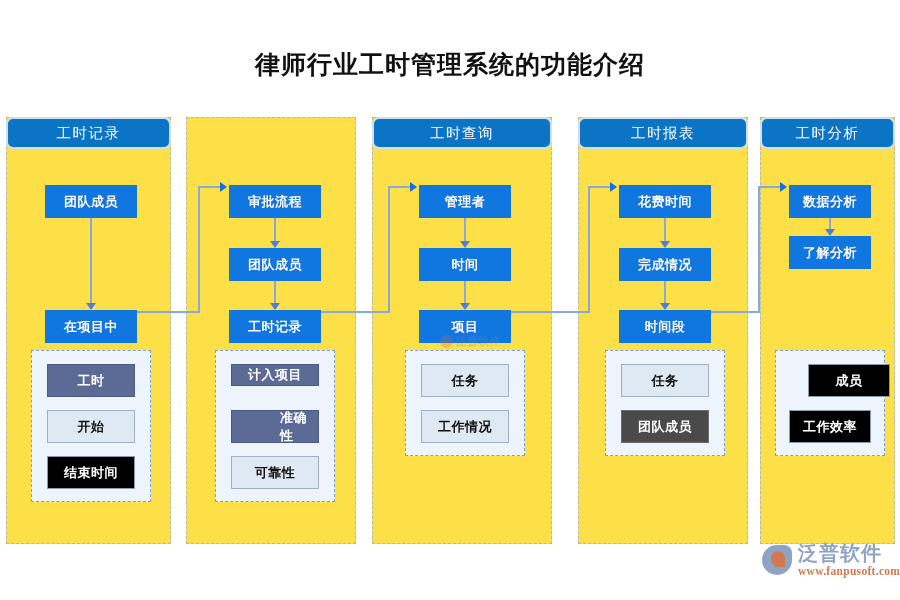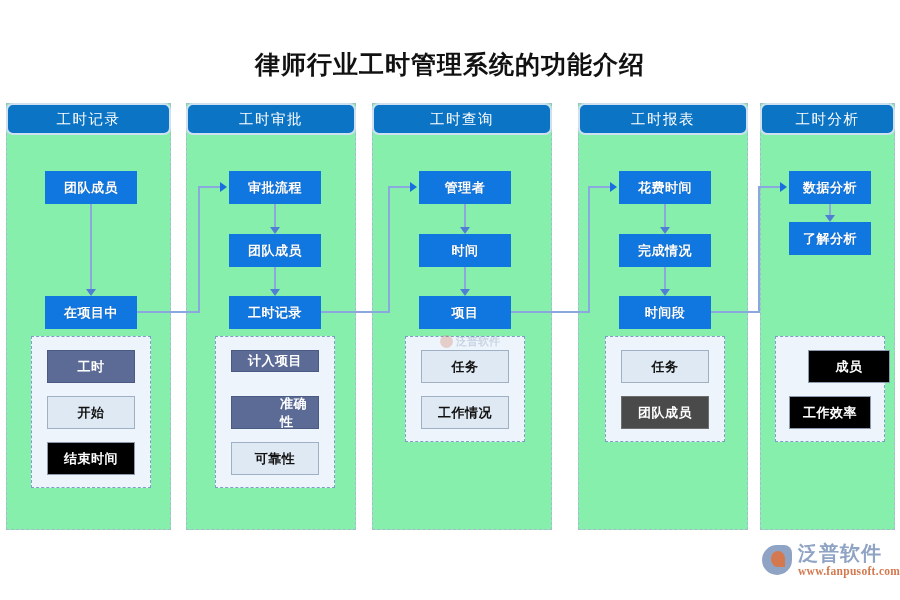--- a/index.html
+++ b/index.html
@@ -19,23 +19,23 @@
     font-family: "Liberation Serif", "DejaVu Serif", serif;
     font-size: 25px;
     font-weight: bold;
     color: #111111;
     letter-spacing: 1px;
   }
 
   
   .column {
     position: absolute;
-    top: 103px;
+    top: 117px;
     border: 1px dashed #a8b9cf;
-    background: #86efac;
+    background: #fde047;
   }
   .col-head {
     position: absolute;
     left: -1px; top: -1px;
     height: 32px;
     background: #0c74c4;
     border: 2px solid #cfe0f0;
     border-radius: 7px;
     color: #ffffff;
     font-size: 14.5px;
@@ -151,21 +151,20 @@
         <div class="nodebox" style="left: 38px; top: 67px; width: 92px; height: 33px;">团队成员</div>
         <div class="vline" style="left: 83px; top: 100px; height: 86px;"></div>
         <div class="arrow-down" style="left: 79px; top: 185px;"></div>
         <div class="nodebox" style="left: 38px; top: 192px; width: 92px; height: 33px;">在项目中</div>
         <div class="subpanel" style="left: 24px; top: 232px; width: 120px; height: 152px;"></div>
         <div class="chip slate" style="left: 40px; top: 246px; width: 88px; height: 33px;">工时</div>
         <div class="chip light" style="left: 40px; top: 292px; width: 88px; height: 33px;">开始</div>
         <div class="chip black" style="left: 40px; top: 338px; width: 88px; height: 33px;">结束时间</div>
       </div>
       <div class="column" style="left: 186px; width: 170px; height: 427px;">
-        <div class="col-head" style="width: 170px;">工时审批</div>
         <div class="nodebox" style="left: 42px; top: 67px; width: 92px; height: 33px;">审批流程</div>
         <div class="vline" style="left: 87px; top: 100px; height: 24px;"></div>
         <div class="arrow-down" style="left: 83px; top: 123px;"></div>
         <div class="nodebox" style="left: 42px; top: 130px; width: 92px; height: 33px;">团队成员</div>
         <div class="vline" style="left: 87px; top: 163px; height: 23px;"></div>
         <div class="arrow-down" style="left: 83px; top: 185px;"></div>
         <div class="nodebox" style="left: 42px; top: 192px; width: 92px; height: 33px;">工时记录</div>
         <div class="subpanel" style="left: 28px; top: 232px; width: 120px; height: 152px;"></div>
         <div class="chip slate" style="left: 44px; top: 246px; width: 88px; height: 22px;">计入项目</div>
         <div class="chip slate" style="left: 44px; top: 292px; width: 88px; height: 33px; padding-left: 48px;">准确性</div>

